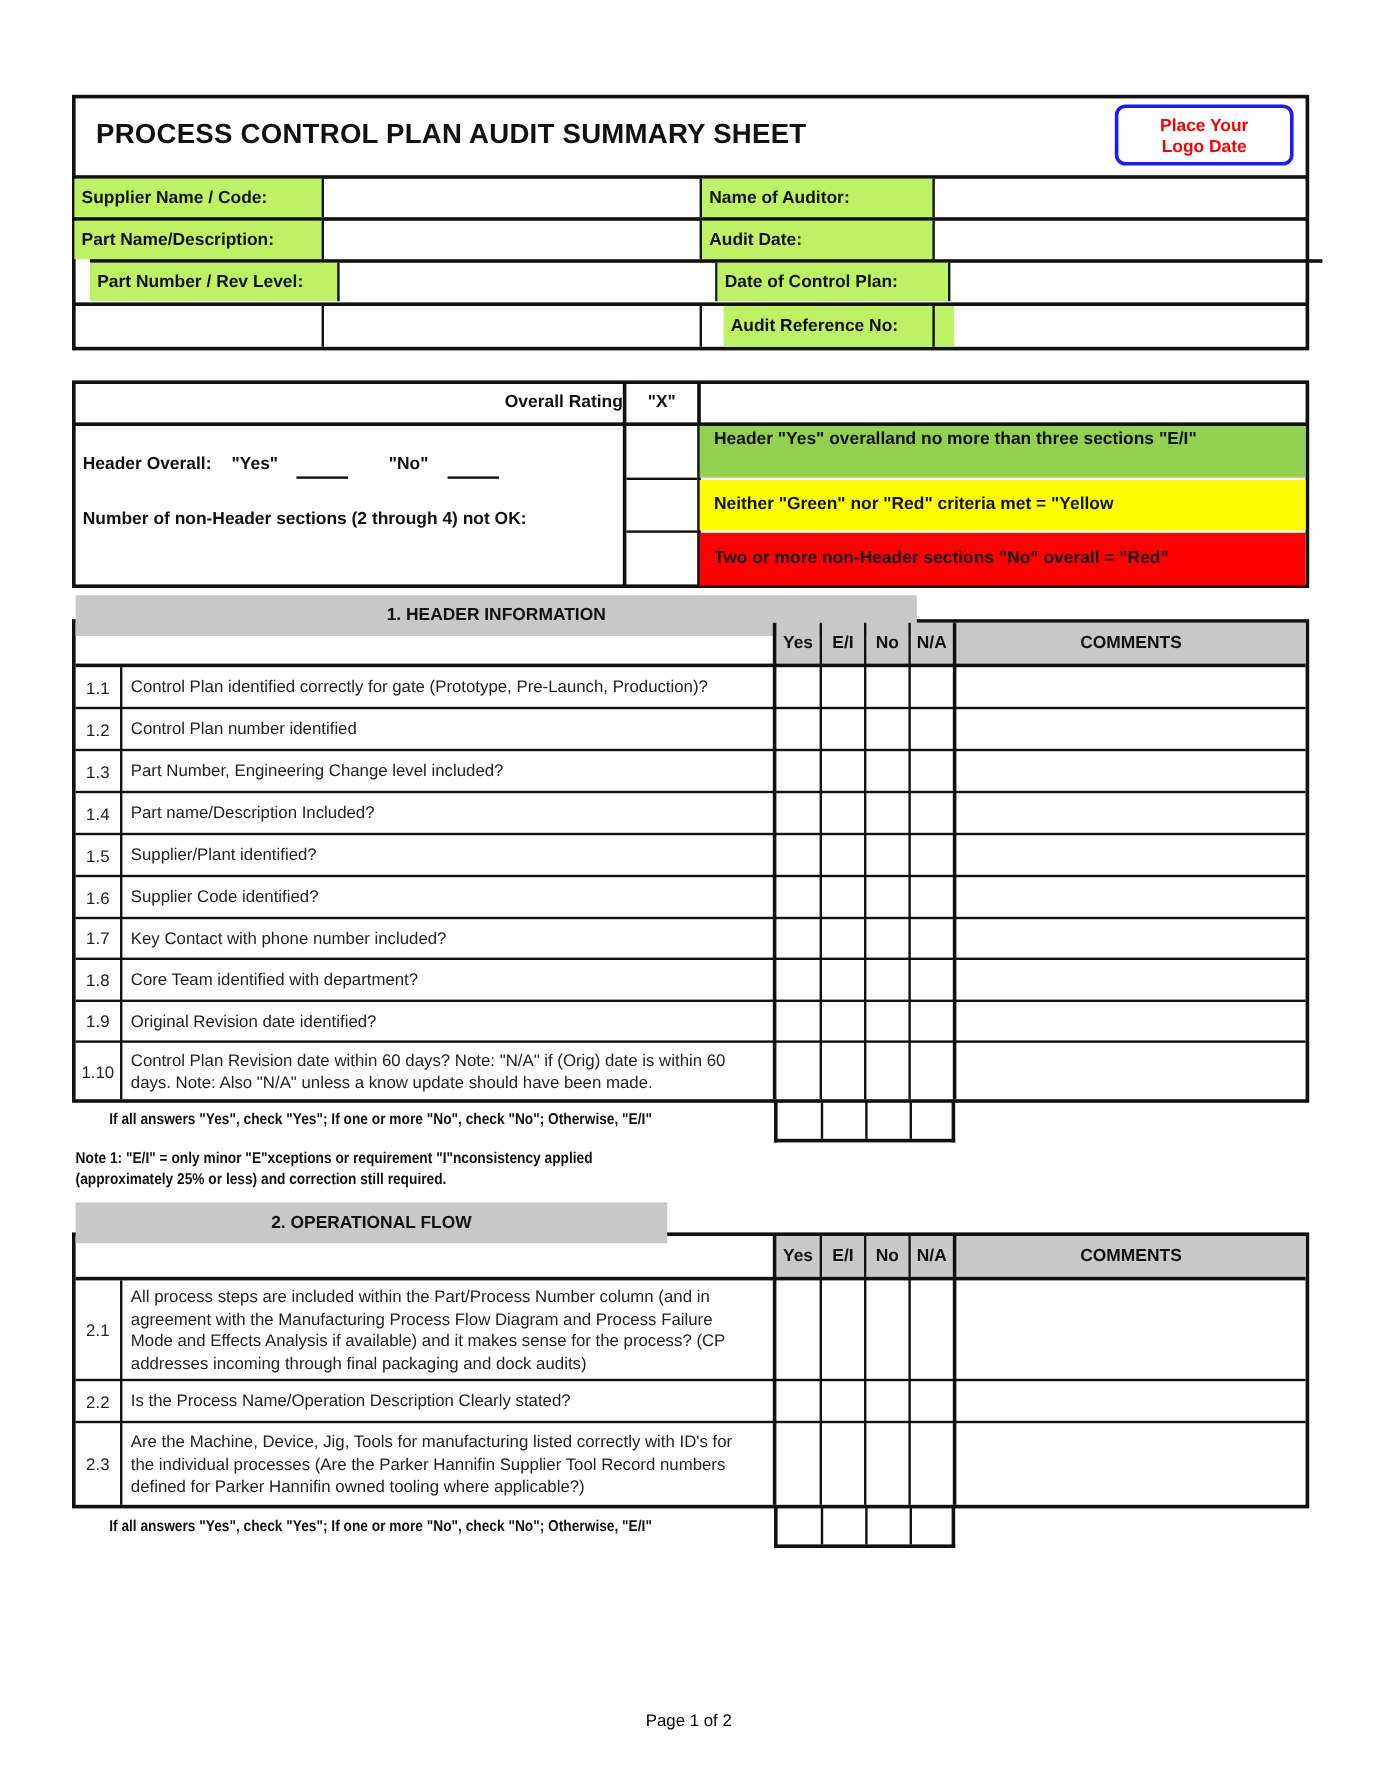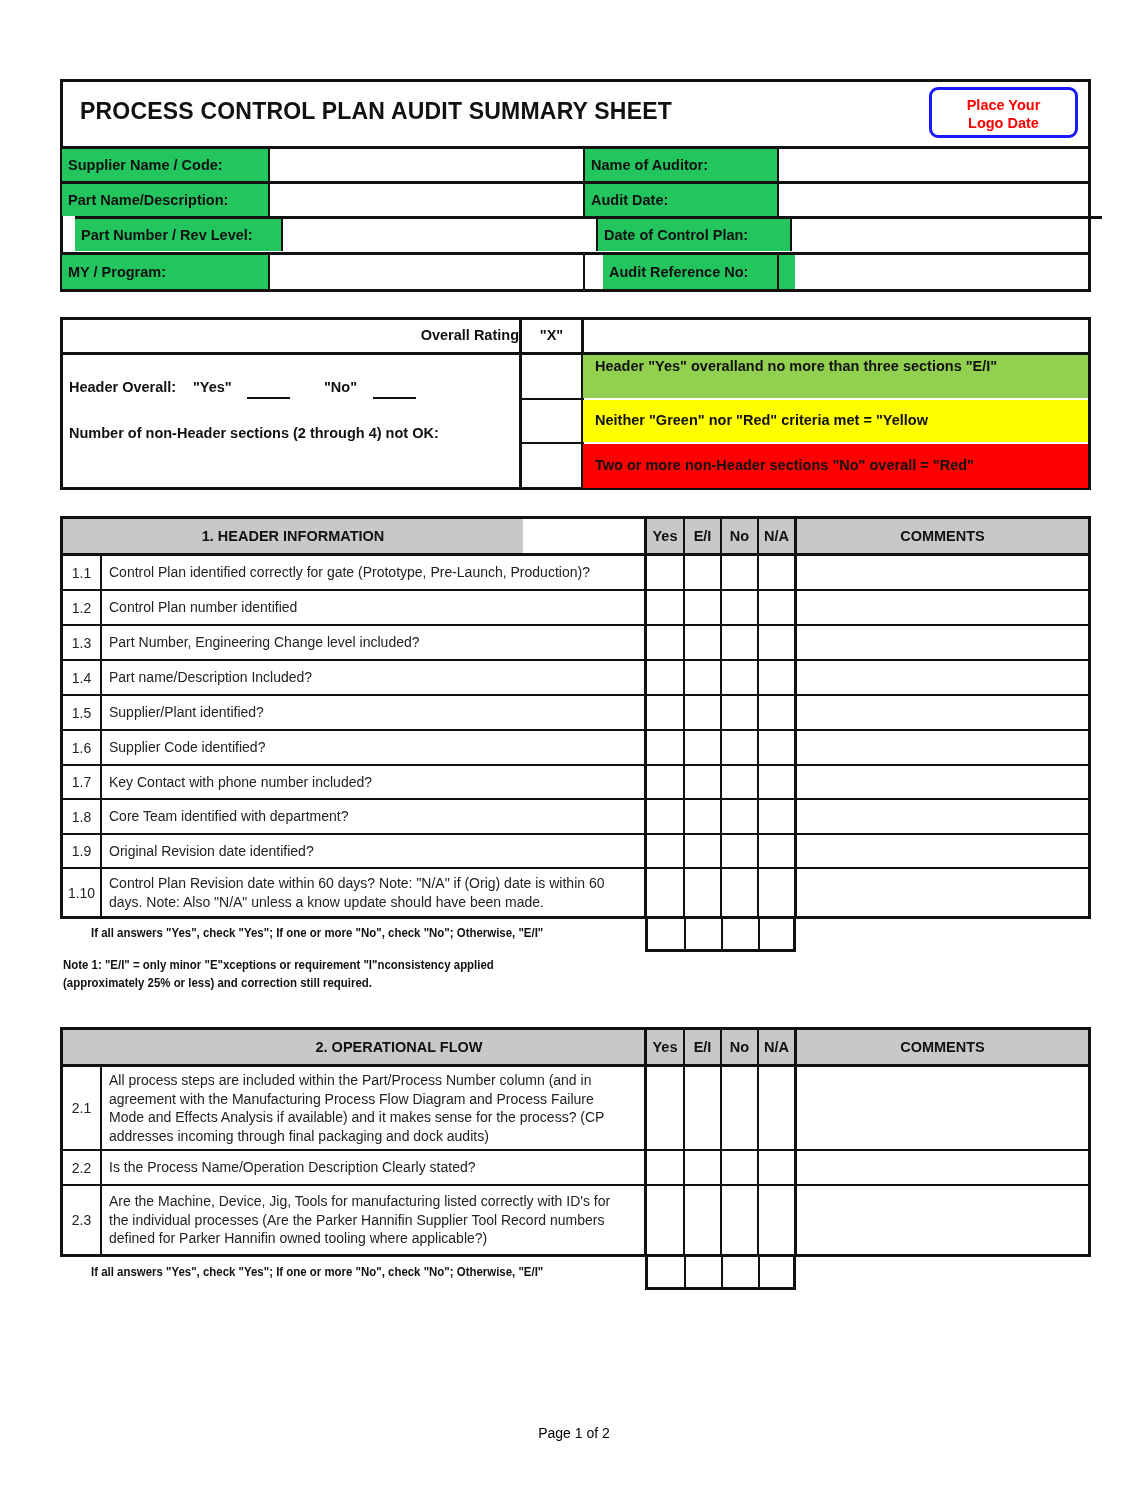--- a/index.html
+++ b/index.html
@@ -5,21 +5,21 @@
   html, body { margin: 0; padding: 0; background: #ffffff; }
   body { width: 1148px; height: 1485px; position: relative; font-family: "Liberation Sans", sans-serif; color: #111; overflow: hidden; }
   .abs { position: absolute; box-sizing: border-box; }
 
   
   .hdr-outer { left: 60px; top: 79px; width: 1031px; height: 213px; border: 3px solid #111; }
   .title { left: 80px; top: 98px; font-size: 23px; font-weight: bold; letter-spacing: 0.2px; }
   .logo { left: 929px; top: 87px; width: 149px; height: 51px; border: 3px solid #1a1aff; border-radius: 9px; color: #ff0000; font-weight: bold; font-size: 14.5px; text-align: center; line-height: 18px; padding-top: 6px; }
   .info-row { left: 62px; width: 1027px; height: 35px; border-top: 3px solid #111; }
   .info-cell { position: absolute; top: 0; height: 100%; box-sizing: border-box; font-size: 14.5px; font-weight: bold; padding-left: 6px; display: flex; align-items: center; }
-  .lbl { background: #22c55e; }
+  .lbl { background: #bef264; }
   .vline { position: absolute; top: 0; height: 100%; width: 2px; background: #111; }
 
   
   .rating-outer { left: 60px; top: 317px; width: 1031px; height: 173px; border: 3px solid #111; }
   .rating-text { font-size: 14.5px; font-weight: bold; }
   .crit { left: 583px; width: 505px; font-size: 14.5px; font-weight: bold; padding: 4px 12px; line-height: 19px; }
 
   
   .sect-outer { border: 3px solid #111; left: 60px; width: 1031px; }
   .sect-head { background: #c8c8c8; font-size: 14.5px; font-weight: bold; display: flex; align-items: center; justify-content: center; }
@@ -61,21 +61,20 @@
 <div class="abs info-row" style="top:216px;margin-left:13px;">
   <div class="info-cell lbl" style="left:0;width:206px;">Part Number / Rev Level:</div>
   <div class="vline" style="left:206px;"></div>
   <div class="info-cell" style="left:208px;width:313px;"></div>
   <div class="vline" style="left:521px;"></div>
   <div class="info-cell lbl" style="left:523px;width:192px;">Date of Control Plan:</div>
   <div class="vline" style="left:715px;"></div>
   <div class="info-cell" style="left:717px;width:310px;"></div>
 </div>
 <div class="abs info-row" style="top:252px;height:37px;">
-  <div class="info-cell lbl" style="left:0;width:206px;">MY / Program:</div>
   <div class="vline" style="left:206px;"></div>
   <div class="info-cell" style="left:208px;width:313px;"></div>
   <div class="vline" style="left:521px;"></div>
   <div class="info-cell lbl" style="left:541px;width:192px;">Audit Reference No:</div>
   <div class="vline" style="left:715px;"></div>
   <div class="info-cell" style="left:717px;width:310px;"></div>
 </div>
 
 <div class="abs rating-outer"></div>
 
@@ -106,21 +105,21 @@
 </div>
 <div class="abs crit" style="top:400px;height:42px;background:#ffff00;padding-top:11px;">
   <div>Neither "Green" nor "Red" criteria met = "Yellow</div>
 </div>
 <div class="abs crit" style="top:444px;height:44px;background:#ff0000;padding-top:12px;">
   <div>Two or more non-Header sections "No" overall = "Red"</div>
 </div>
 
 <div class="abs sect-outer" style="top:516px;height:403px;"></div>
 
-<div class="abs sect-head" style="left:63px;top:519px;width:460px;height:34px;">1.  HEADER INFORMATION</div>
+<div class="abs sect-head" style="left:63px;top:496px;width:701px;height:34px;">1.  HEADER INFORMATION</div>
 <div class="abs sect-head" style="left:647px;top:519px;width:36px;height:34px;">Yes</div>
 <div class="abs sect-head" style="left:685px;top:519px;width:35px;height:34px;">E/I</div>
 <div class="abs sect-head" style="left:722px;top:519px;width:35px;height:34px;">No</div>
 <div class="abs sect-head" style="left:759px;top:519px;width:35px;height:34px;">N/A</div>
 <div class="abs sect-head" style="left:797px;top:519px;width:291px;height:34px;">COMMENTS</div>
 
 <div class="abs" style="left:63px;top:553px;width:1025px;height:3px;background:#111;"></div>
 
 <div class="abs" style="left:100px;top:556px;width:2px;height:360px;background:#111;"></div>
 <div class="abs" style="left:644px;top:519px;width:3px;height:397px;background:#111;"></div>
@@ -177,21 +176,21 @@
   <div class="abs" style="left:75px;top:0;width:35px;height:32px;"></div>
   <div class="abs" style="left:110px;top:0;width:2px;height:32px;background:#111;"></div>
   <div class="abs" style="left:112px;top:0;width:33px;height:32px;"></div>
 </div>
 <div class="abs summary" style="left:91px;top:925px;">If all answers "Yes", check "Yes"; If one or more "No", check "No";  Otherwise, "E/I"</div>
 
 <div class="abs note" style="left:63px;top:956px;">Note 1:  "E/I"  =  only minor "E"xceptions or requirement "I"nconsistency applied</div>
 <div class="abs note" style="left:63px;top:974px;">(approximately 25% or less) and correction still required.</div>
 
 <div class="abs sect-outer" style="top:1027px;height:230px;"></div>
-<div class="abs sect-head" style="left:63px;top:1030px;width:672px;height:34px;">2.  OPERATIONAL FLOW</div>
+<div class="abs sect-head" style="left:63px;top:1002px;width:493px;height:34px;">2.  OPERATIONAL FLOW</div>
 <div class="abs sect-head" style="left:647px;top:1030px;width:36px;height:34px;">Yes</div>
 <div class="abs sect-head" style="left:685px;top:1030px;width:35px;height:34px;">E/I</div>
 <div class="abs sect-head" style="left:722px;top:1030px;width:35px;height:34px;">No</div>
 <div class="abs sect-head" style="left:759px;top:1030px;width:35px;height:34px;">N/A</div>
 <div class="abs sect-head" style="left:797px;top:1030px;width:291px;height:34px;">COMMENTS</div>
 <div class="abs" style="left:63px;top:1064px;width:1025px;height:3px;background:#111;"></div>
 
 <div class="abs" style="left:100px;top:1067px;width:2px;height:187px;background:#111;"></div>
 <div class="abs" style="left:644px;top:1030px;width:3px;height:224px;background:#111;"></div>
 <div class="abs" style="left:683px;top:1030px;width:2px;height:224px;background:#111;"></div>

